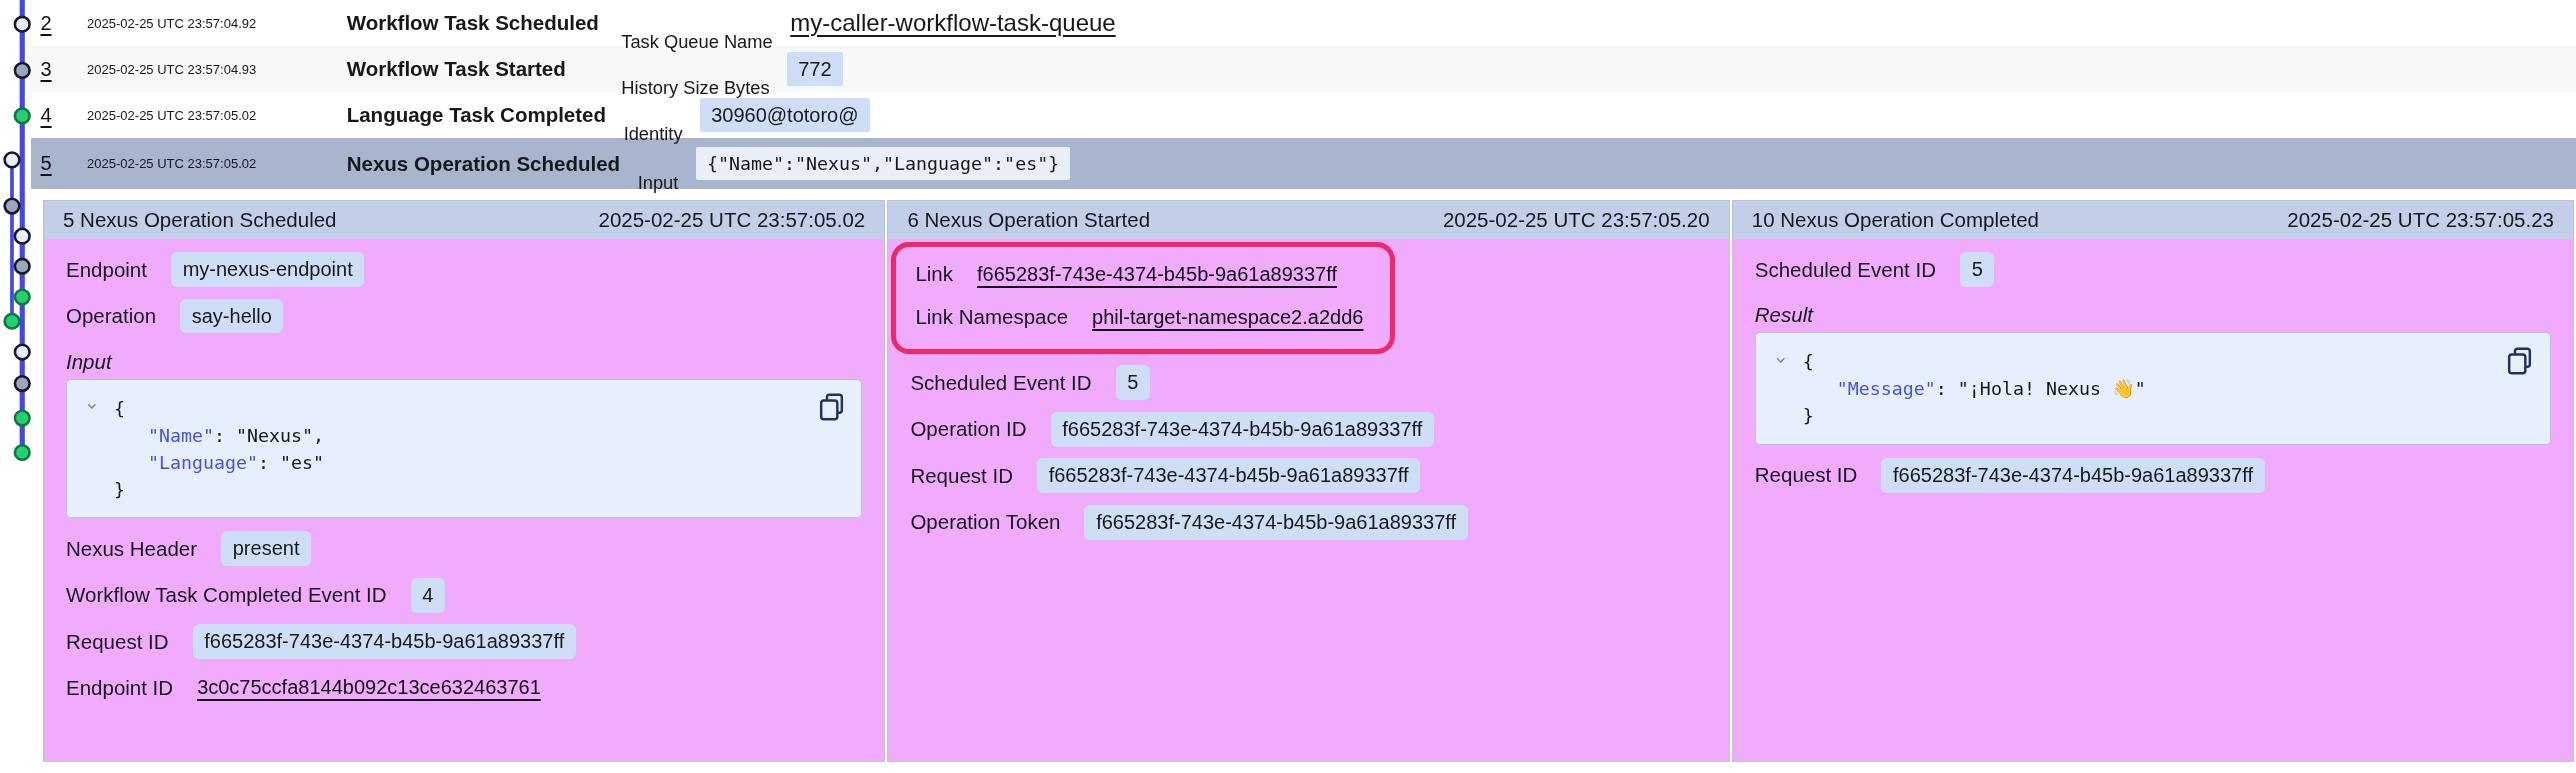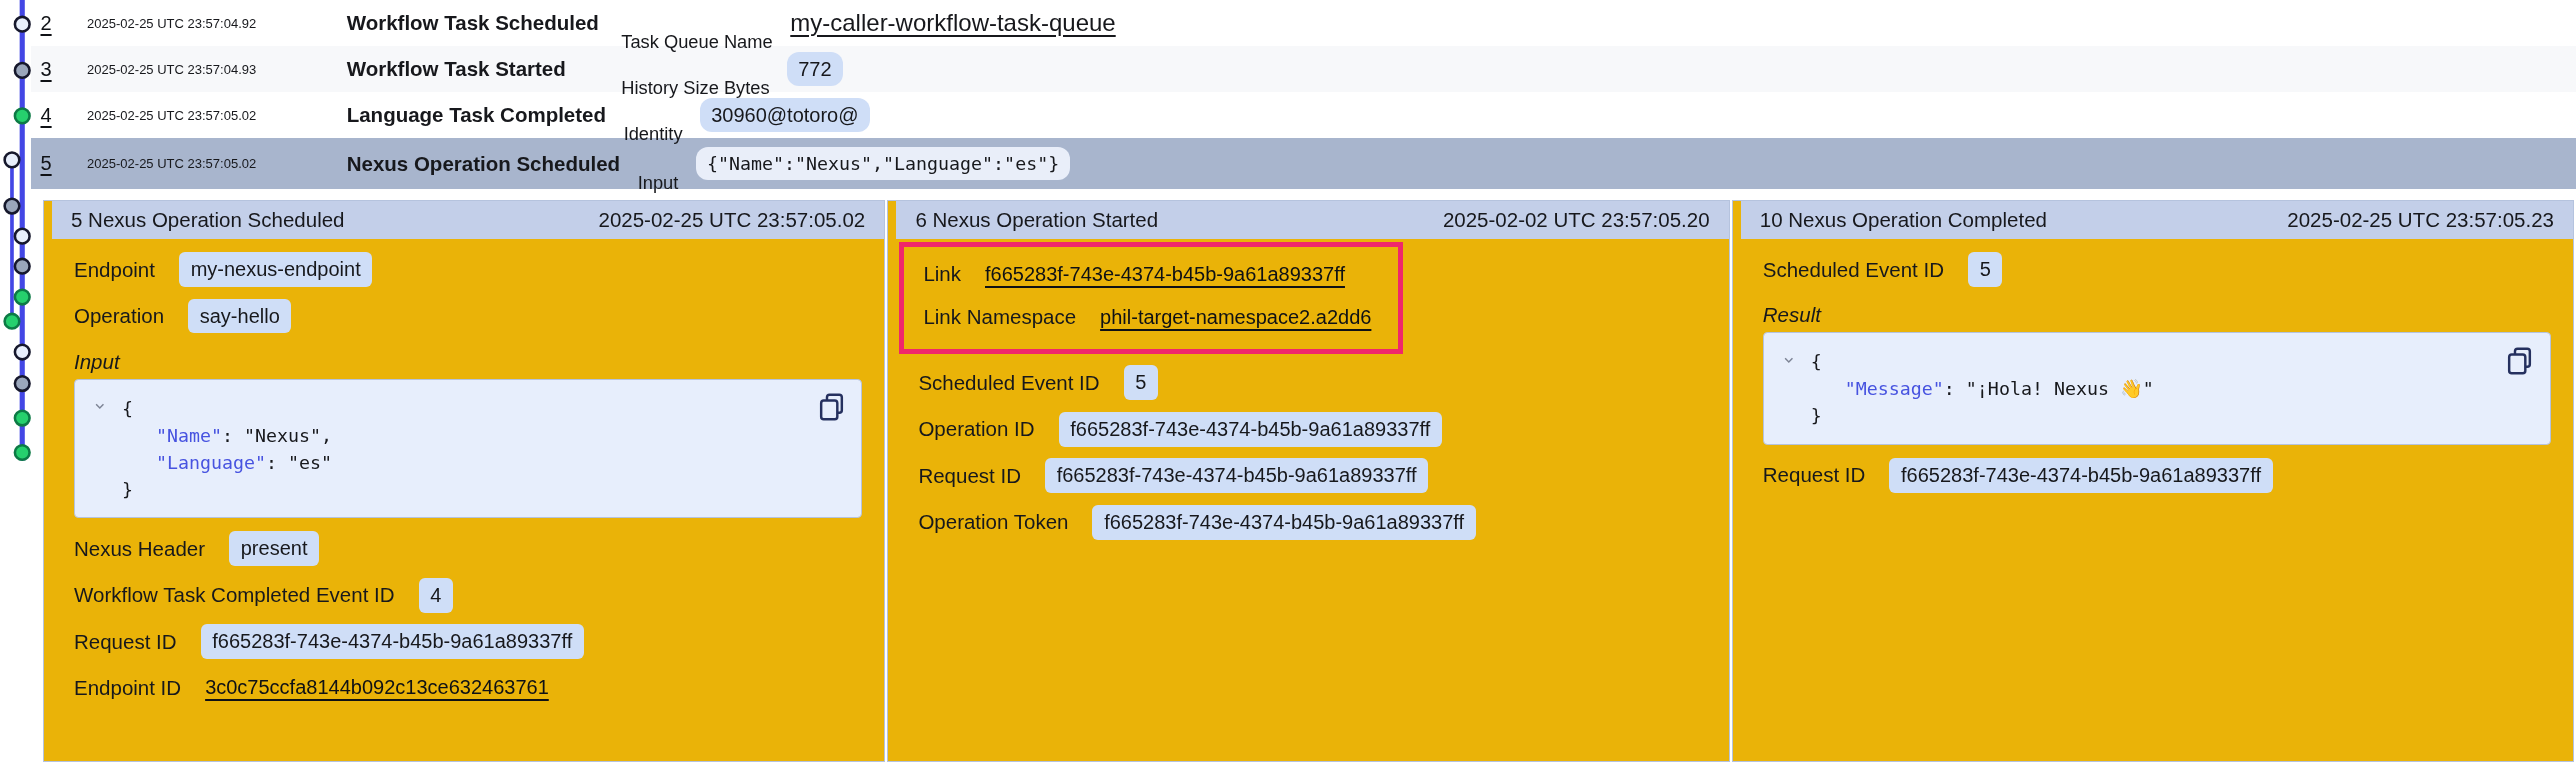--- a/index.html
+++ b/index.html
@@ -18,43 +18,43 @@
   
   #event-list{position:absolute;left:31px;top:0;width:2545px;}
   .evt-row{display:flex;align-items:center;height:46px;padding-left:9.5px;column-gap:17.6px;}
   .evt-row.zebra{background:var(--zebra);}
   .evt-row.selected{background:var(--selrow);height:51px;}
   .evt-num{flex:0 0 29px;font-size:20px;text-decoration:underline;text-underline-offset:3.7px;color:#0f1115;cursor:pointer;}
   .evt-time{flex:0 0 242px;font-size:13px;white-space:nowrap;}
   .evt-name{min-width:257px;font-size:20.5px;font-weight:700;white-space:nowrap;}
   .evt-label{font-size:18.3px;white-space:nowrap;margin-top:38px;}
   .evt-value-link{font-size:24px;text-decoration:underline;text-underline-offset:4.4px;white-space:nowrap;cursor:pointer;}
-  .evt-badge{background:var(--badge);border-radius:12px;padding:5.9px 11px;font-size:20px;white-space:nowrap;}
+  .evt-badge{background:var(--badge);border-radius:2px;padding:5.9px 11px;font-size:20px;white-space:nowrap;}
   .evt-badge.mono{background:var(--badge-light);font-family:"DejaVu Sans Mono",monospace;font-size:18.3px;}
   
   #detail-grid{position:absolute;left:43px;top:200px;width:2531px;height:562px;
     display:grid;grid-template-columns:1fr 1fr 1fr;gap:2.2px;}
-  .panel{border:1.5px solid var(--border);background:#eab308;overflow:hidden;padding-left:8px;}
+  .panel{border:1.5px solid var(--border);background:#f0abfc;overflow:hidden;}
   .panel-header{height:38px;background:var(--phead);display:flex;align-items:center;
     justify-content:space-between;padding:0 19px;font-size:20.5px;}
   .panel-body{padding:1.5px 22px 0;}
   .field{display:flex;align-items:center;gap:24px;margin:11.7px 0;min-height:34px;}
   .field.label-only{min-height:25px;margin:16px 0 4.4px;font-style:italic;}
   .field-label{font-size:20.5px;white-space:nowrap;}
   .badge{background:var(--badge);border-radius:5.9px;padding:5.9px 11.7px;font-size:20px;white-space:nowrap;}
   .link-value{font-size:20px;text-decoration:underline;text-underline-offset:5.1px;white-space:nowrap;color:#0f1115;cursor:pointer;}
   .code-wrap{margin:2.9px 0 13.2px;}
   .code-block{position:relative;background:var(--code);border:1.5px solid var(--border);border-radius:4.4px;
     padding:14.7px 62px 14.7px 47px;font-family:"DejaVu Sans Mono",monospace;font-size:18.3px;line-height:27px;}
   .code-line{white-space:pre;}
   .code-line.indent{padding-left:34px;}
   .json-key{color:var(--jkey);}
   .chevron{position:absolute;left:16px;top:17.6px;cursor:pointer;}
   .copy-btn{position:absolute;right:14.7px;top:10.3px;cursor:pointer;background:none;border:none;padding:0;}
-  .hl-group{border:5.9px solid var(--hl);border-radius:0;margin:1.5px 0 4.4px -19px;
+  .hl-group{border:5.9px solid var(--hl);border-radius:18px;margin:1.5px 0 4.4px -19px;
     padding:1.5px 26.4px 5.9px 19px;width:max-content;}
   .hl-group .field{margin:8.8px 0;}
 </style>
 </head>
 <body>
 
 <svg id="rail" width="43" height="773" viewBox="0 0 58 1054">
     <line x1="30" x2="30" y1="0" y2="628" stroke="#4347e5" stroke-width="7"></line>
     <line x1="16" x2="16" y1="218" y2="438" stroke="#4347e5" stroke-width="5"></line>
     <circle cx="30" cy="33" r="10" fill="#e8effc" stroke="#16182c" stroke-width="3.5"></circle>
@@ -148,21 +148,21 @@
         </div>
         <div class="field">
           <span class="field-label">Endpoint ID</span>
           <span class="link-value">3c0c75ccfa8144b092c13ce632463761</span>
         </div>
       </div>
     </section>
     <section class="panel">
       <div class="panel-header">
         <span class="panel-title">6 Nexus Operation Started</span>
-        <span class="panel-time">2025-02-02 UTC 23:57:05.20</span>
+        <span class="panel-time">2025-02-25 UTC 23:57:05.20</span>
       </div>
       <div class="panel-body">
         <div class="hl-group">
           <div class="field">
             <span class="field-label">Link</span>
             <span class="link-value">f665283f-743e-4374-b45b-9a61a89337ff</span>
           </div>
           <div class="field">
             <span class="field-label">Link Namespace</span>
             <span class="link-value">phil-target-namespace2.a2dd6</span>

